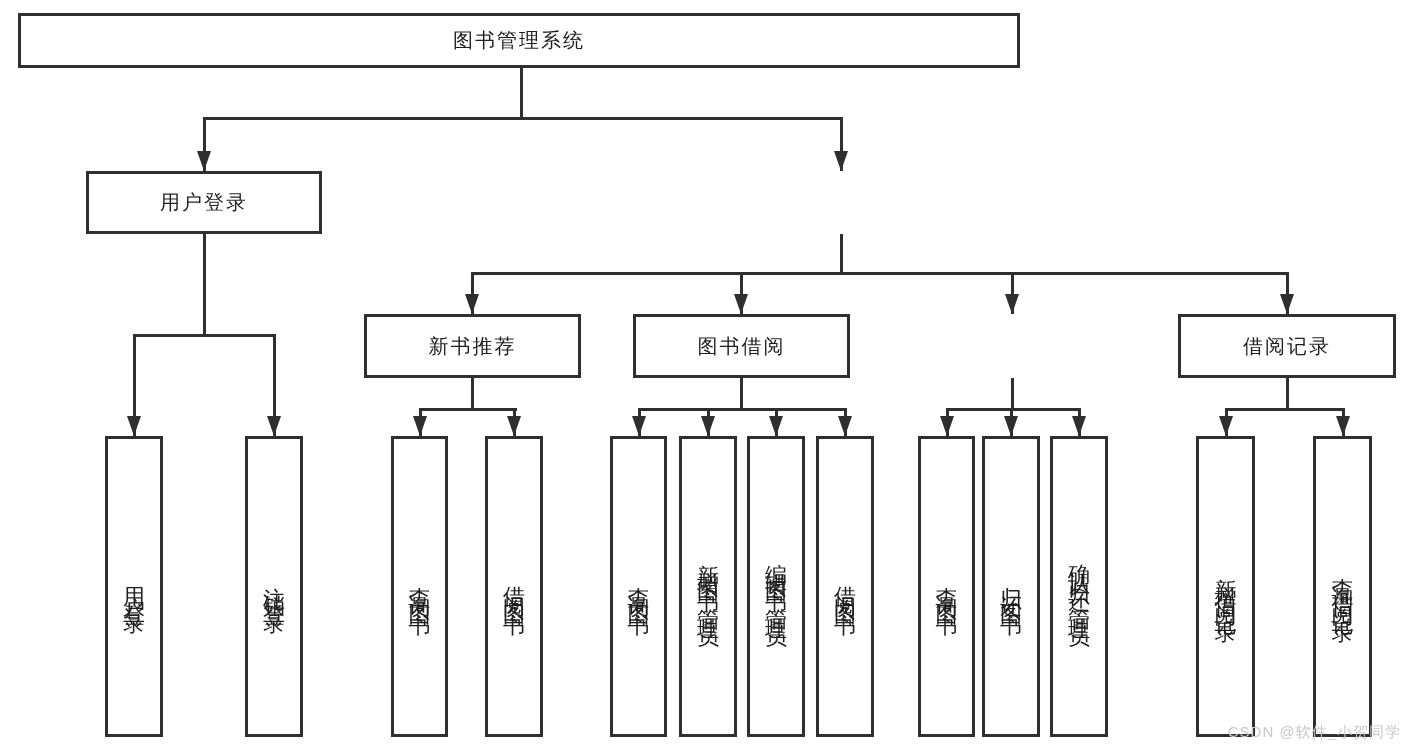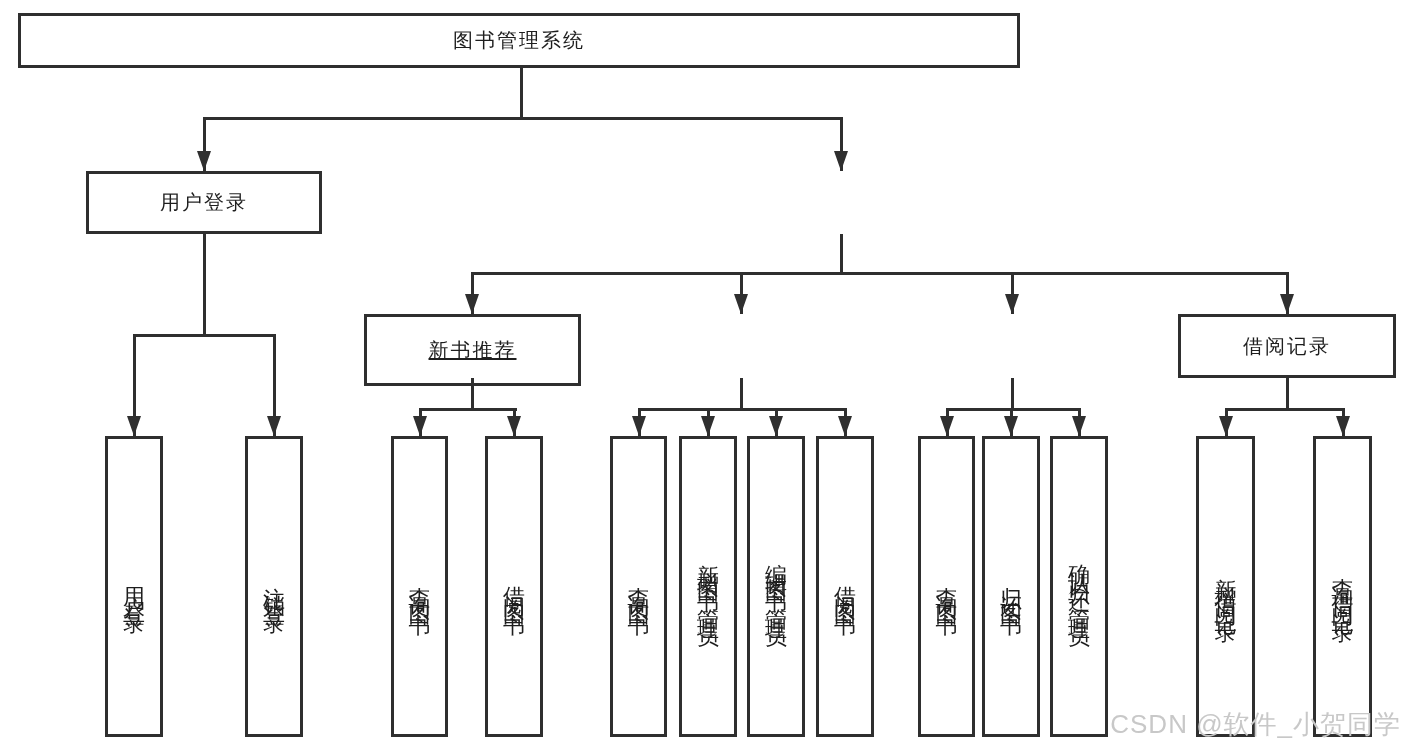--- a/index.html
+++ b/index.html
@@ -47,21 +47,21 @@
     position: absolute;
     width: 0; height: 0;
     border-left: 7px solid transparent;
     border-right: 7px solid transparent;
     border-top: 20px solid var(--line);
   }
   .watermark {
     position: absolute;
     right: 4px;
     bottom: 5px;
-    font-size: 26px;
+    font-size: 15px;
     letter-spacing: 1px;
     color: var(--watermark);
     z-index: 10;
     white-space: nowrap;
   }
 </style>
 </head>
 <body>
 
 <div class="canvas">
@@ -88,21 +88,22 @@
   <div class="hline" style="left:471px; top:272px; width:818px;"></div>
   <div class="vline" style="left:471px; top:272px; height:42px;"></div>
   <div class="vline" style="left:740px; top:272px; height:42px;"></div>
   <div class="vline" style="left:1011px; top:272px; height:42px;"></div>
   <div class="vline" style="left:1286px; top:272px; height:42px;"></div>
   <div class="arrow" style="left:465px; top:294px;"></div>
   <div class="arrow" style="left:734px; top:294px;"></div>
   <div class="arrow" style="left:1005px; top:294px;"></div>
   <div class="arrow" style="left:1280px; top:294px;"></div>
 
-  <div class="node" style="left:364px; top:314px; width:217px; height:72px;text-decoration:underline;">新书推荐</div>
+  <div class="node" style="left:364px; top:314px; width:217px; height:64px;">新书推荐</div>
+  <div class="node" style="left:633px; top:314px; width:217px; height:64px;">图书借阅</div>
   <div class="node" style="left:1178px; top:314px; width:218px; height:64px;">借阅记录</div>
 
   <div class="vline" style="left:471px; top:378px; height:33px;"></div>
   <div class="hline" style="left:419px; top:408px; width:98px;"></div>
   <div class="vline" style="left:419px; top:408px; height:28px;"></div>
   <div class="vline" style="left:513px; top:408px; height:28px;"></div>
   <div class="arrow" style="left:413px; top:416px;"></div>
   <div class="arrow" style="left:507px; top:416px;"></div>
 
   <div class="vline" style="left:740px; top:378px; height:33px;"></div>

